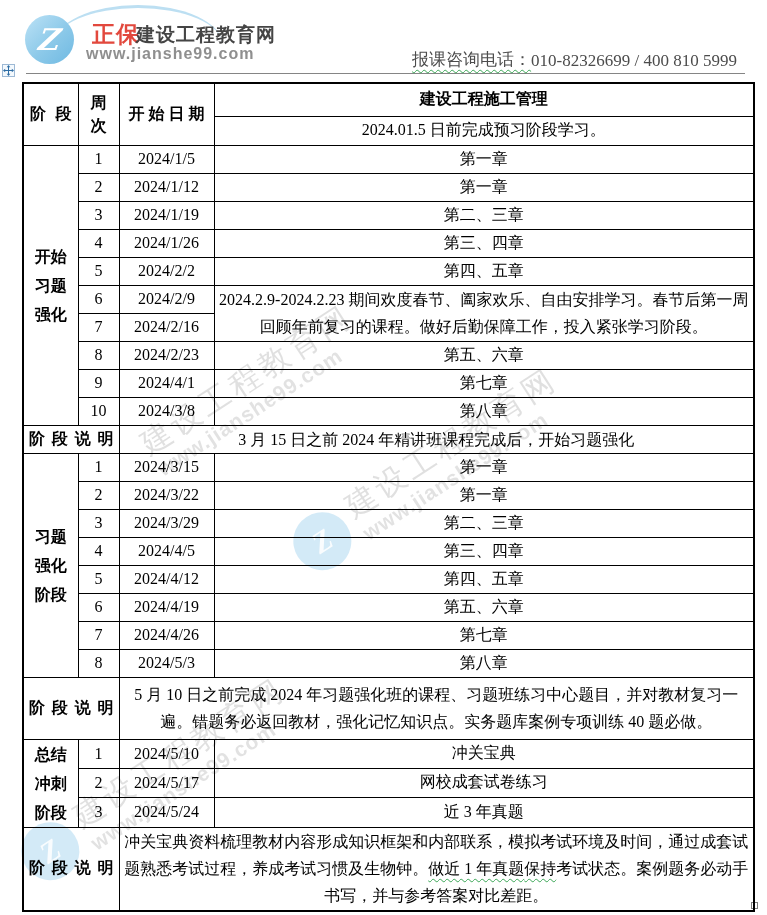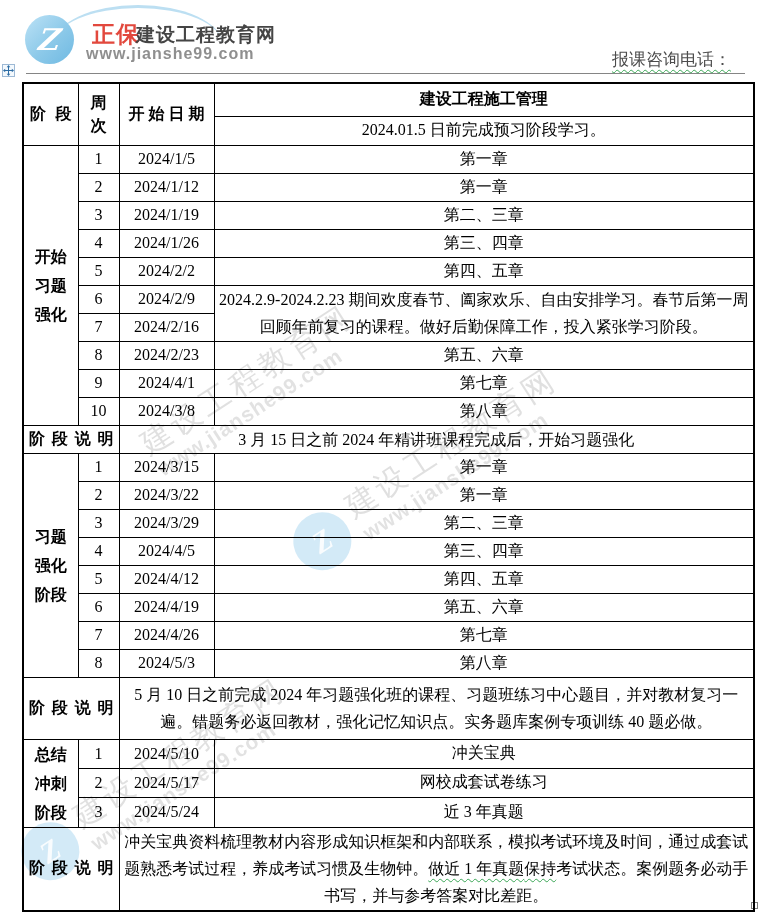--- a/index.html
+++ b/index.html
@@ -18,21 +18,21 @@
                 font-family:Liberation Mono, monospace;letter-spacing:1px;text-align:right;}
   .brand-site{position:absolute;left:136px;top:22px;font-size:19px;font-weight:bold;color:#454545;
               font-family:"Liberation Sans",sans-serif;letter-spacing:1px;}
   .brand-url{position:absolute;left:86px;top:45px;font-size:16px;font-weight:bold;color:#8f8f8f;
              font-family:"Liberation Sans",sans-serif;letter-spacing:1px;}
 
   .phone-line{position:absolute;left:26px;top:44px;width:719px;height:30px;
               border-bottom:1px solid #858585;display:flex;justify-content:flex-end;
               align-items:flex-end;padding:0 8px 2px 0;box-sizing:border-box;
               font-size:17px;color:#4c4c4c;white-space:nowrap;}
-  .phone-label{text-decoration:underline wavy #3aa655 1px;text-underline-offset:4px;margin-right:6px;}
+  .phone-label{text-decoration:underline wavy #3aa655 1px;text-underline-offset:4px;}
 
   .move-handle{position:absolute;left:2px;top:64px;width:13px;height:13px;background:#f4f9fd;
                border:1px solid #9db9d5;box-sizing:border-box;display:flex;align-items:center;
                justify-content:center;cursor:move;}
   .resize-handle{position:absolute;left:751px;top:902px;width:7px;height:7px;background:#fff;
                  border:1px solid #7d7d7d;box-sizing:border-box;cursor:nwse-resize;}
 
   
   .wm{position:absolute;display:flex;align-items:center;gap:10px;transform-origin:left center;
       transform:rotate(-33deg);pointer-events:none;white-space:nowrap;z-index:0;}
@@ -99,20 +99,21 @@
   <div class="logo-arc"></div>
   <div class="logo-circle">
     <span class="logo-z">Z</span>
   </div>
   <span class="brand-prefix">正保</span>
   <span class="brand-site">建设工程教育网</span>
   <span class="brand-url">www.jianshe99.com</span>
 
   <div class="phone-line">
     <span class="phone-label">报课咨询电话：</span>
+    <span class="phone-numbers">010-82326699 / 400 810 5999</span>
   </div>
 
   <div class="move-handle">
     <span>
       <svg width="11" height="11" viewBox="0 0 11 11">
         <g stroke="#2e6da4" stroke-width="1" fill="#2e6da4">
           <line x1="5.5" y1="2" x2="5.5" y2="9"></line>
           <line x1="2" y1="5.5" x2="9" y2="5.5"></line>
           <path d="M5.5 0 L3.7 2.2 H7.3 Z" stroke="none"></path>
           <path d="M5.5 11 L3.7 8.8 H7.3 Z" stroke="none"></path>

